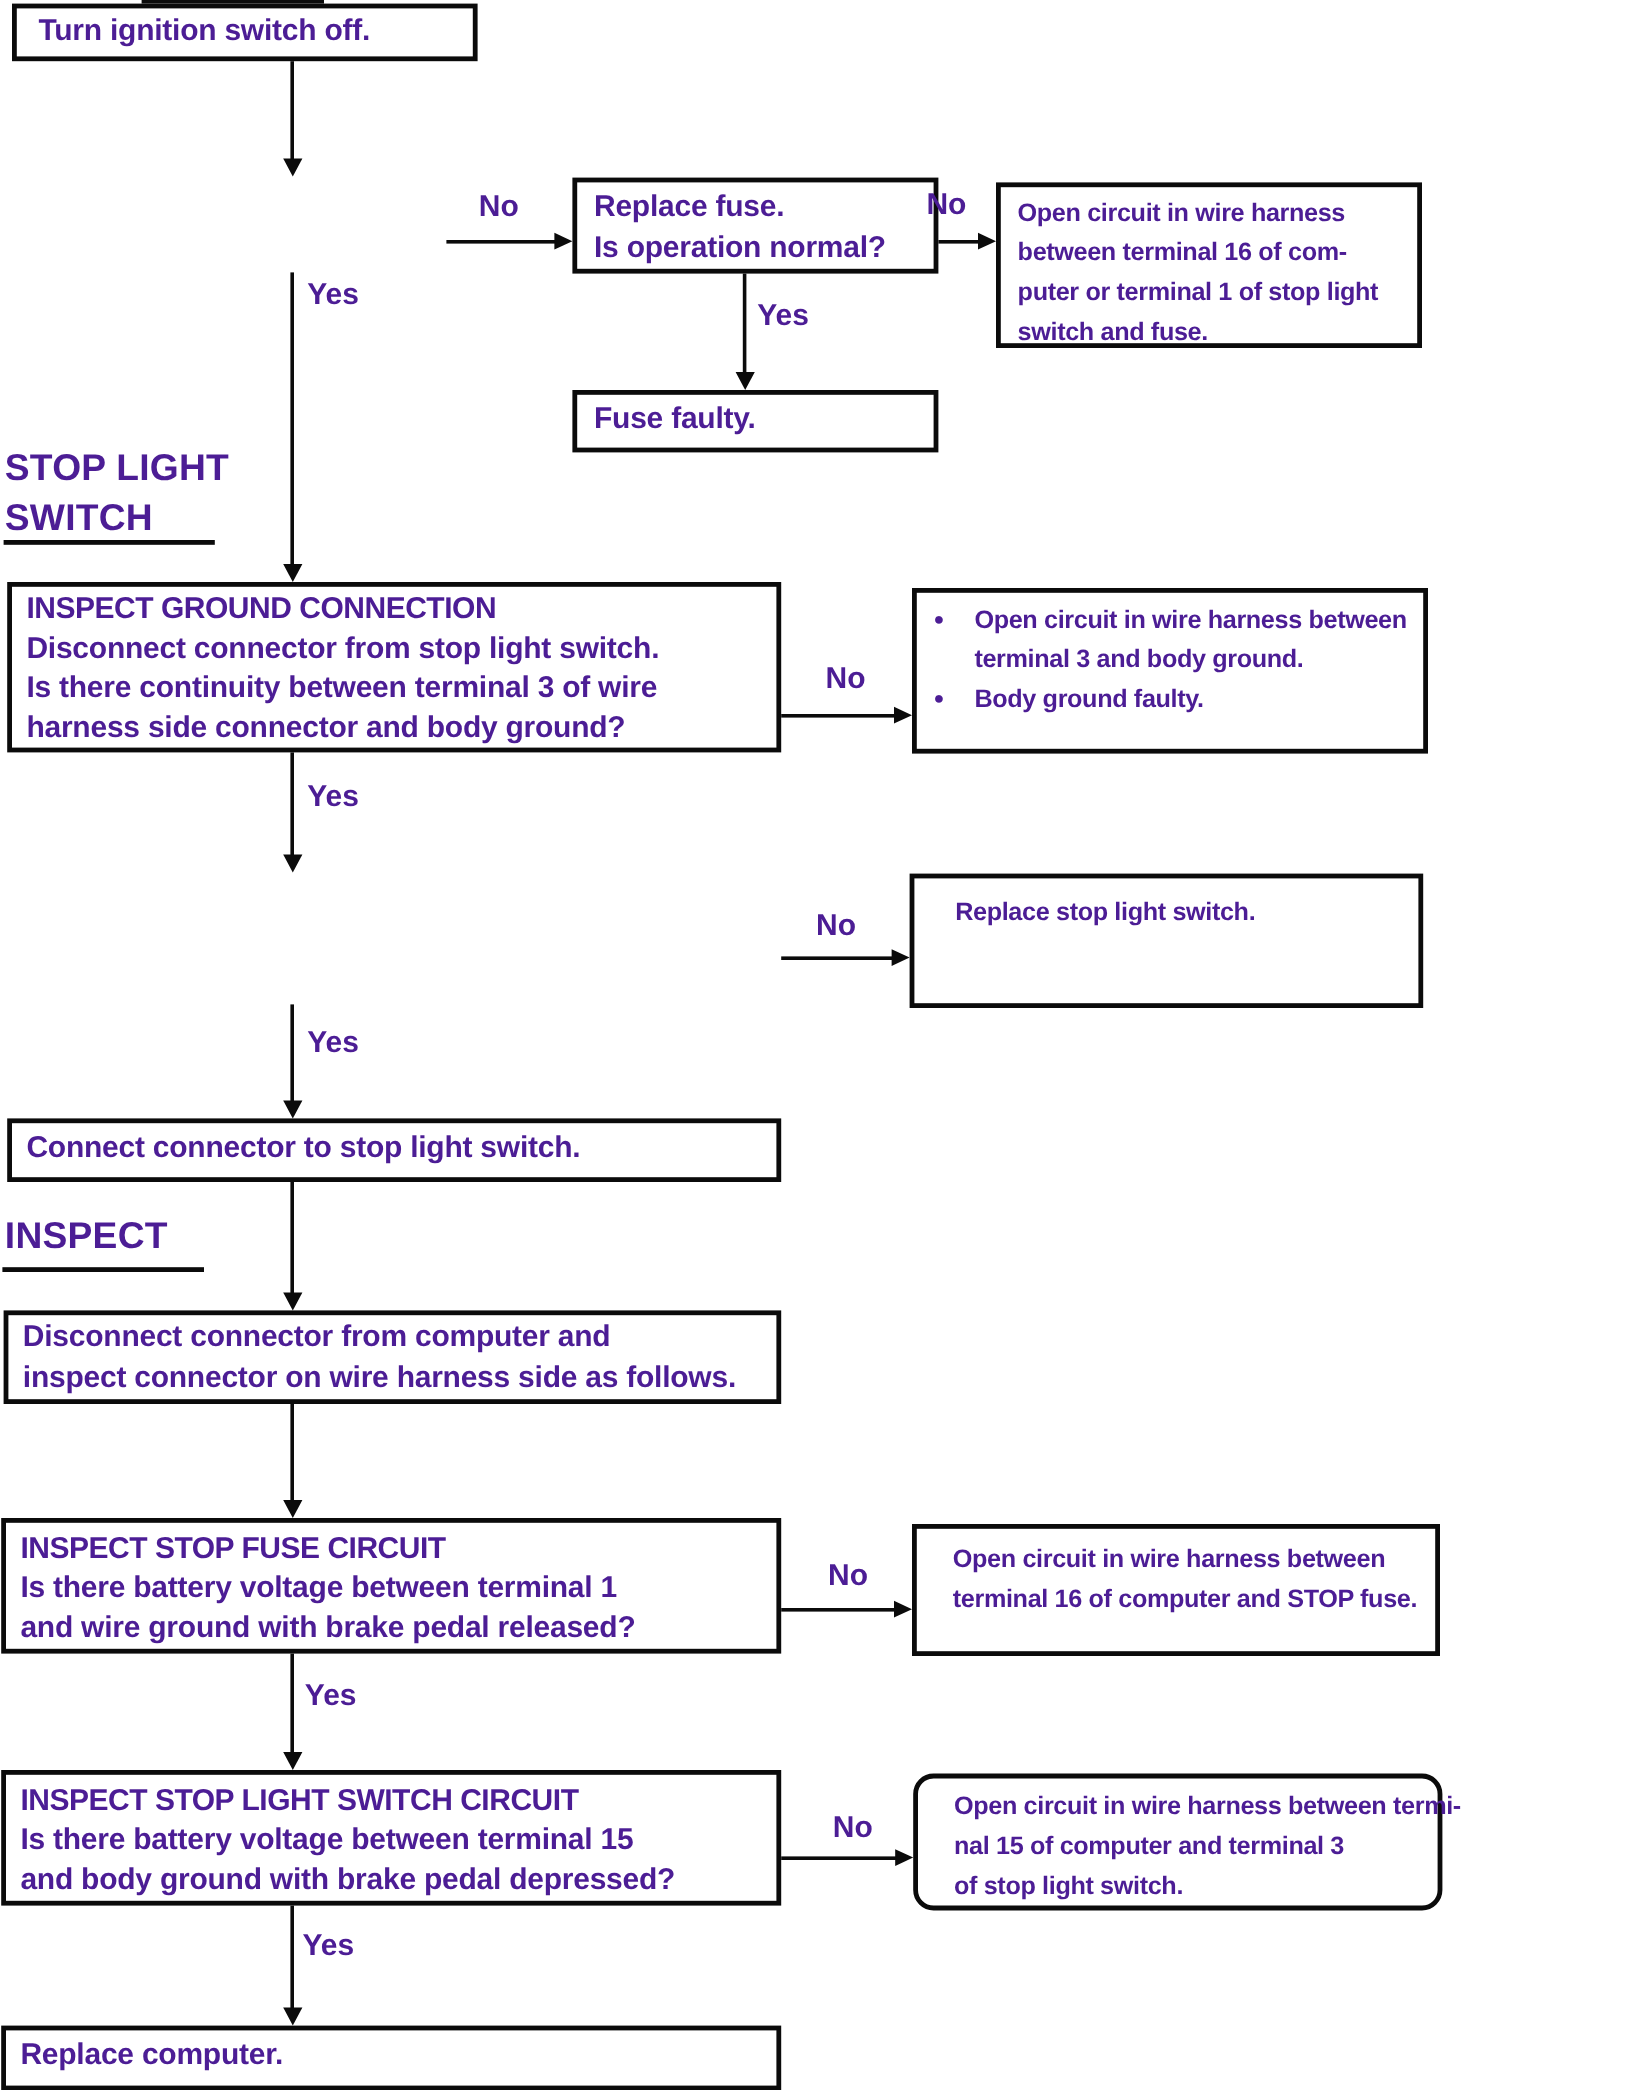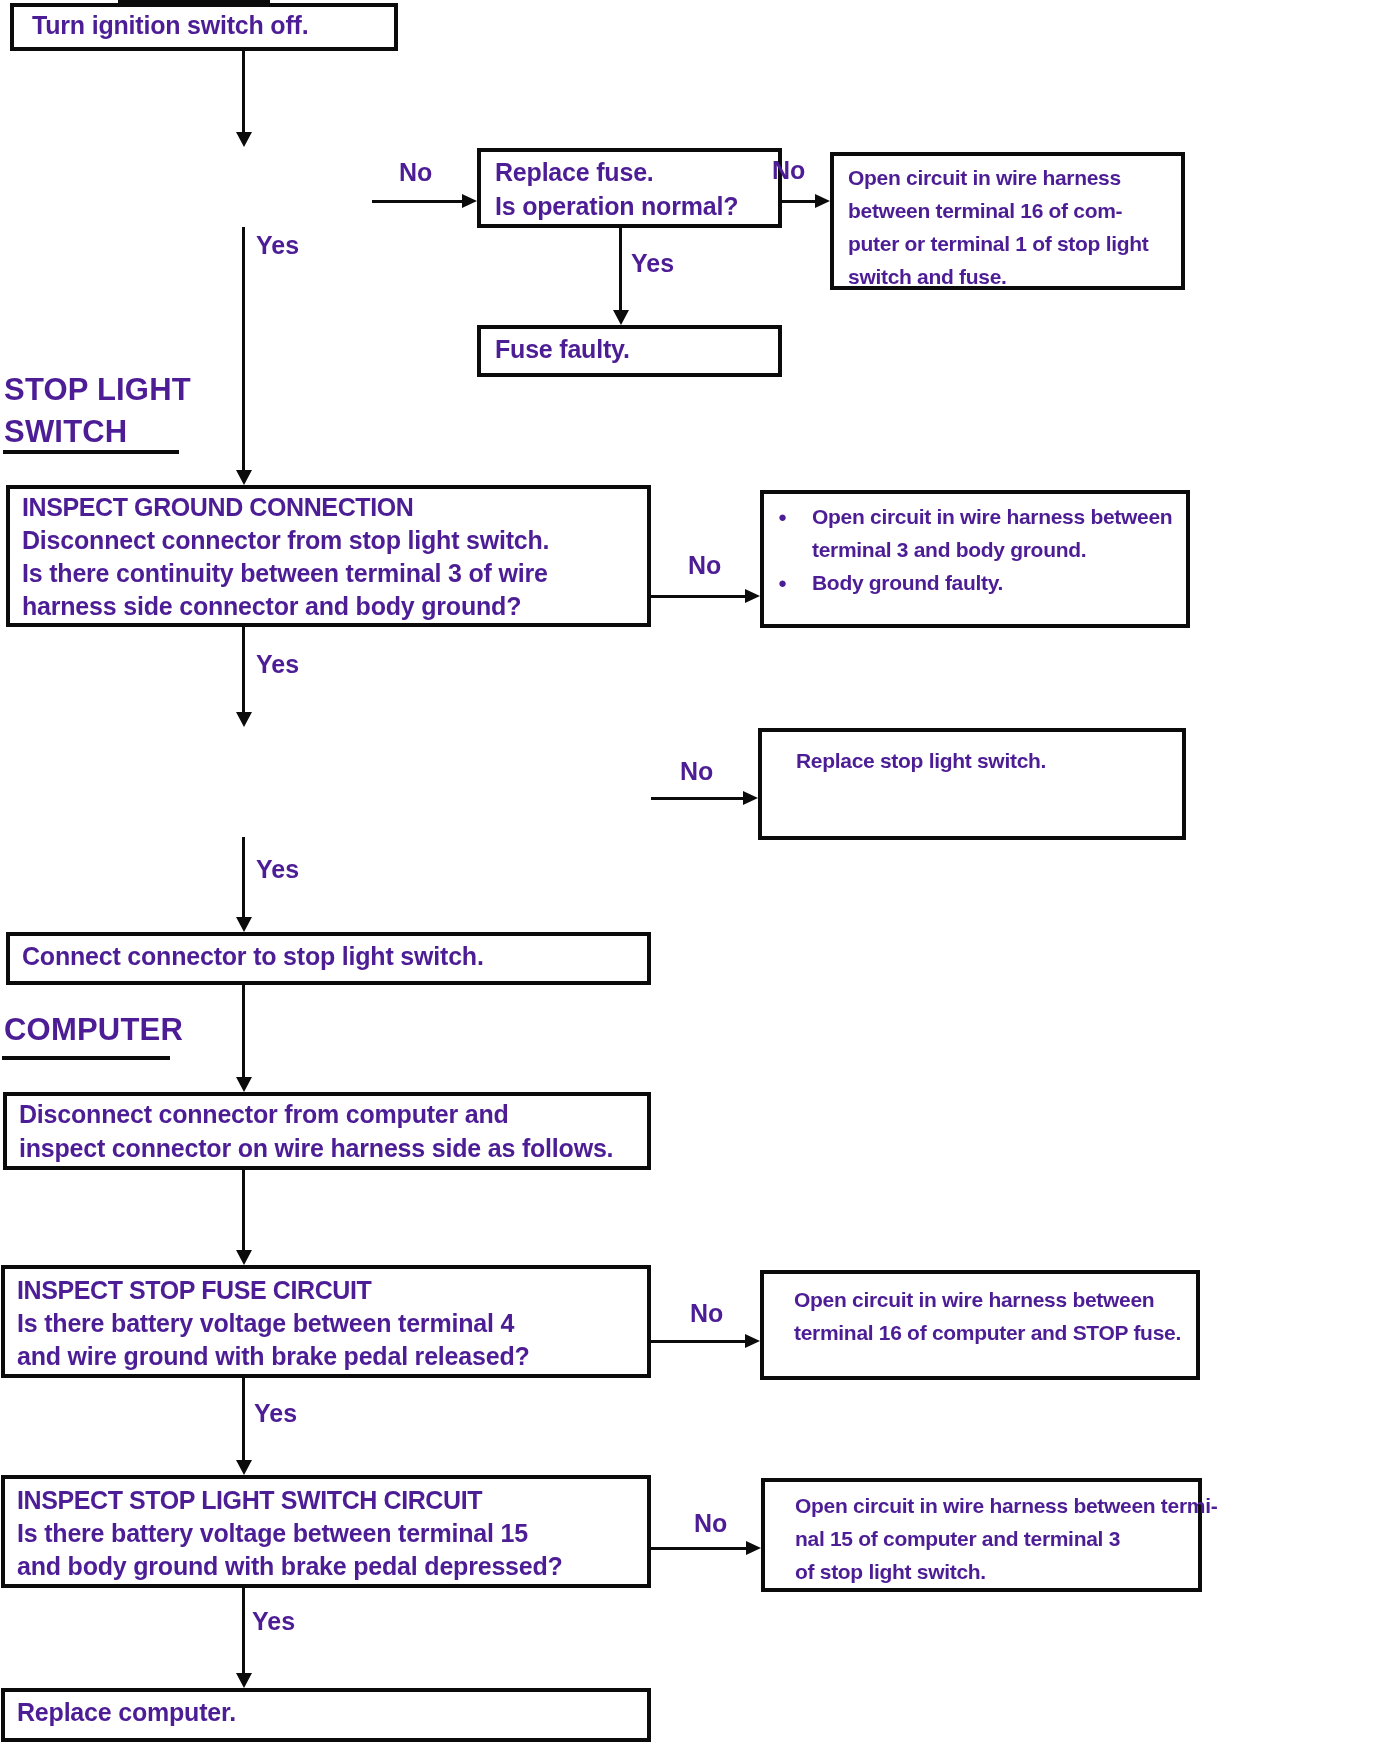--- a/index.html
+++ b/index.html
@@ -116,46 +116,46 @@
 
 
   <div class="box sm" style="left:758px;top:728px;width:428px;height:112px;padding-top:12px;padding-left:34px;">
     <div class="ln">Replace stop light switch.</div>
   </div>
 
   <div class="box" style="left:6px;top:932px;width:645px;height:53px;padding-top:4px;padding-left:12px;">
     <div class="ln">Connect connector to stop light switch.</div>
   </div>
 
-  <div class="section" style="left:4px;top:1012px;">COMPUTER</div>
+  <div class="section" style="left:4px;top:1012px;">INSPECT</div>
   <div class="hline" style="left:2px;top:1056px;width:168px;height:4px;"></div>
 
   <div class="box" style="left:3px;top:1092px;width:648px;height:78px;padding-top:1px;padding-left:12px;line-height:34px;">
     <div class="ln">Disconnect connector from computer and</div>
     <div class="ln">inspect connector on wire harness side as follows.</div>
   </div>
 
   <div class="box" style="left:1px;top:1265px;width:650px;height:113px;padding-top:5px;padding-left:12px;">
     <div class="title">INSPECT STOP FUSE CIRCUIT</div>
-    <div class="ln">Is there battery voltage between terminal 4</div>
+    <div class="ln">Is there battery voltage between terminal 1</div>
     <div class="ln">and wire ground with brake pedal released?</div>
   </div>
 
   <div class="box sm" style="left:760px;top:1270px;width:440px;height:110px;padding-top:9px;padding-left:30px;">
     <div class="ln">Open circuit in wire harness between</div>
     <div class="ln">terminal 16 of computer and STOP fuse.</div>
   </div>
 
   <div class="box" style="left:1px;top:1475px;width:650px;height:113px;padding-top:5px;padding-left:12px;">
     <div class="title">INSPECT STOP LIGHT SWITCH CIRCUIT</div>
     <div class="ln">Is there battery voltage between terminal 15</div>
     <div class="ln">and body ground with brake pedal depressed?</div>
   </div>
 
-  <div class="box sm" style="left:761px;top:1478px;width:441px;height:114px;padding-top:7px;padding-left:30px;">
+  <div class="box sm" style="left:761px;top:1478px;width:441px;height:114px;padding-top:7px;padding-left:30px;border-radius:17px;">
     <div class="ln">Open circuit in wire harness between termi-</div>
     <div class="ln">nal 15 of computer and terminal 3</div>
     <div class="ln">of stop light switch.</div>
   </div>
 
   <div class="box" style="left:1px;top:1688px;width:650px;height:54px;padding-top:4px;padding-left:12px;">
     <div class="ln">Replace computer.</div>
   </div>
 
   <div class="vline" style="left:242px;top:51px;height:84px;"></div>

